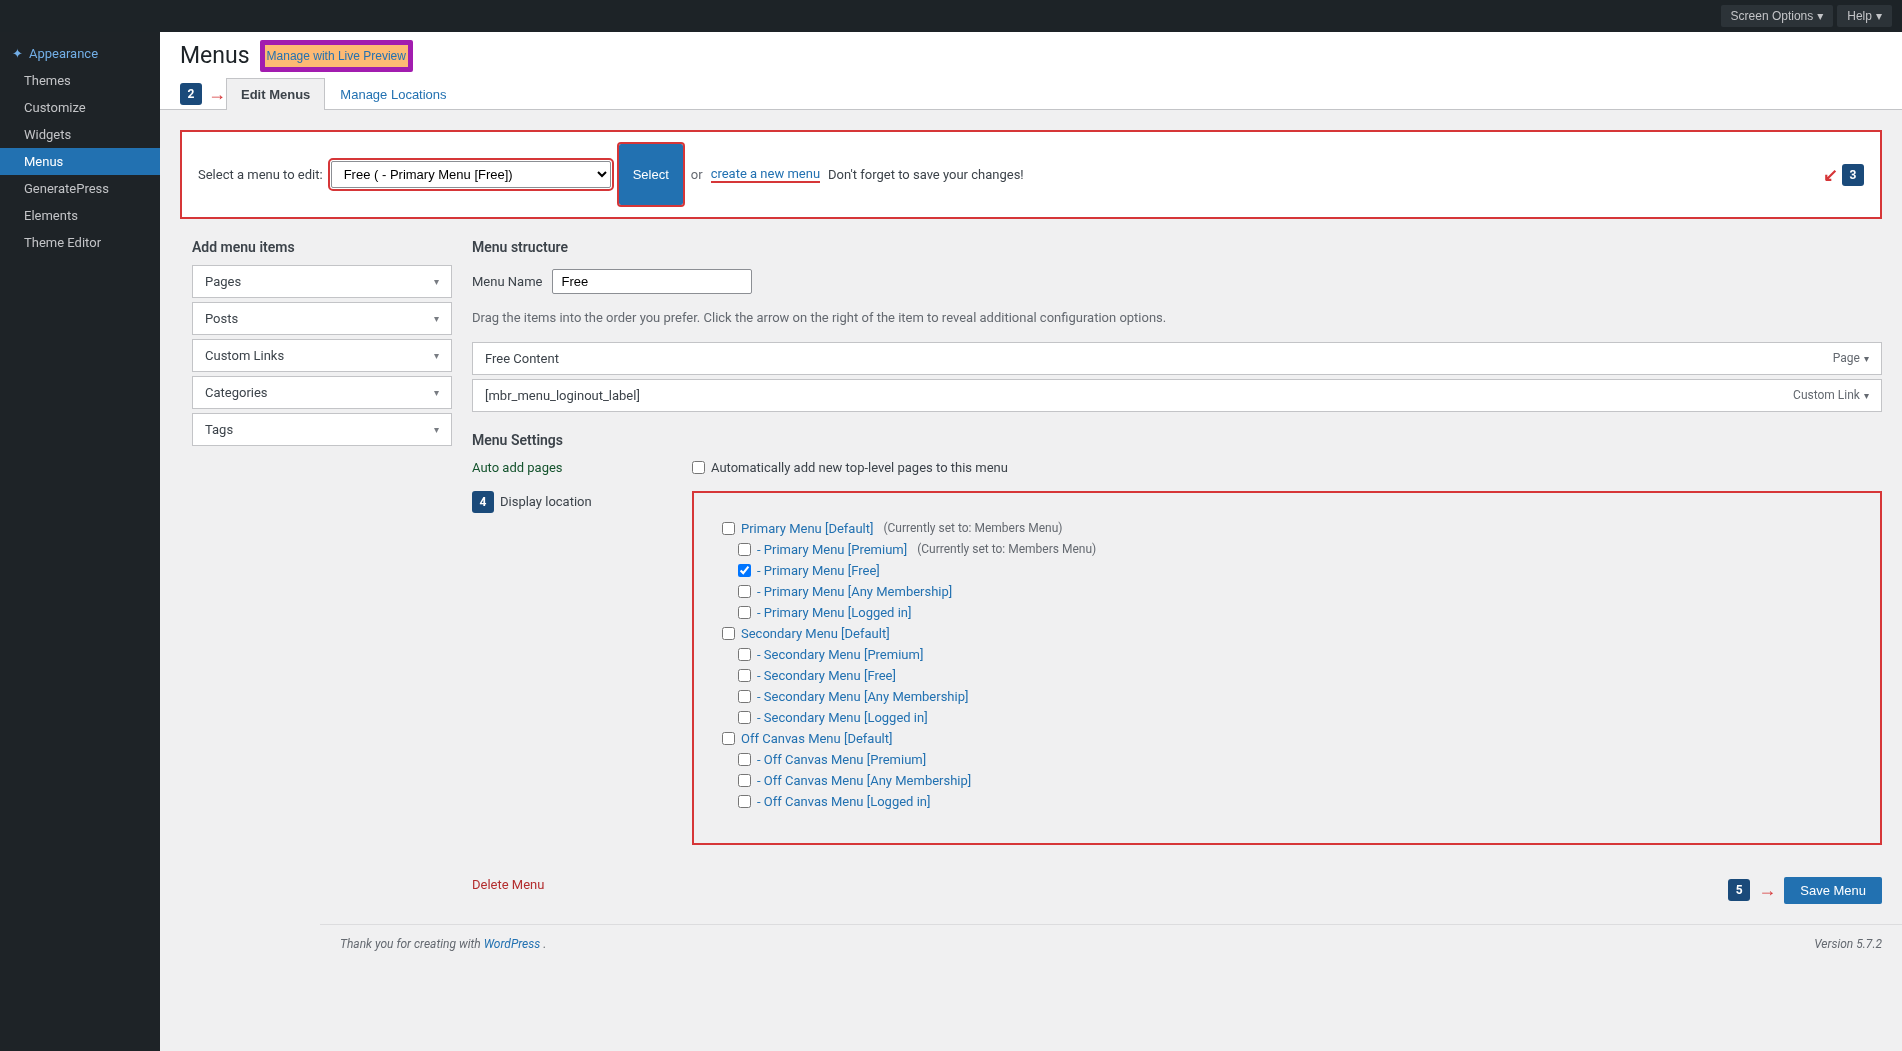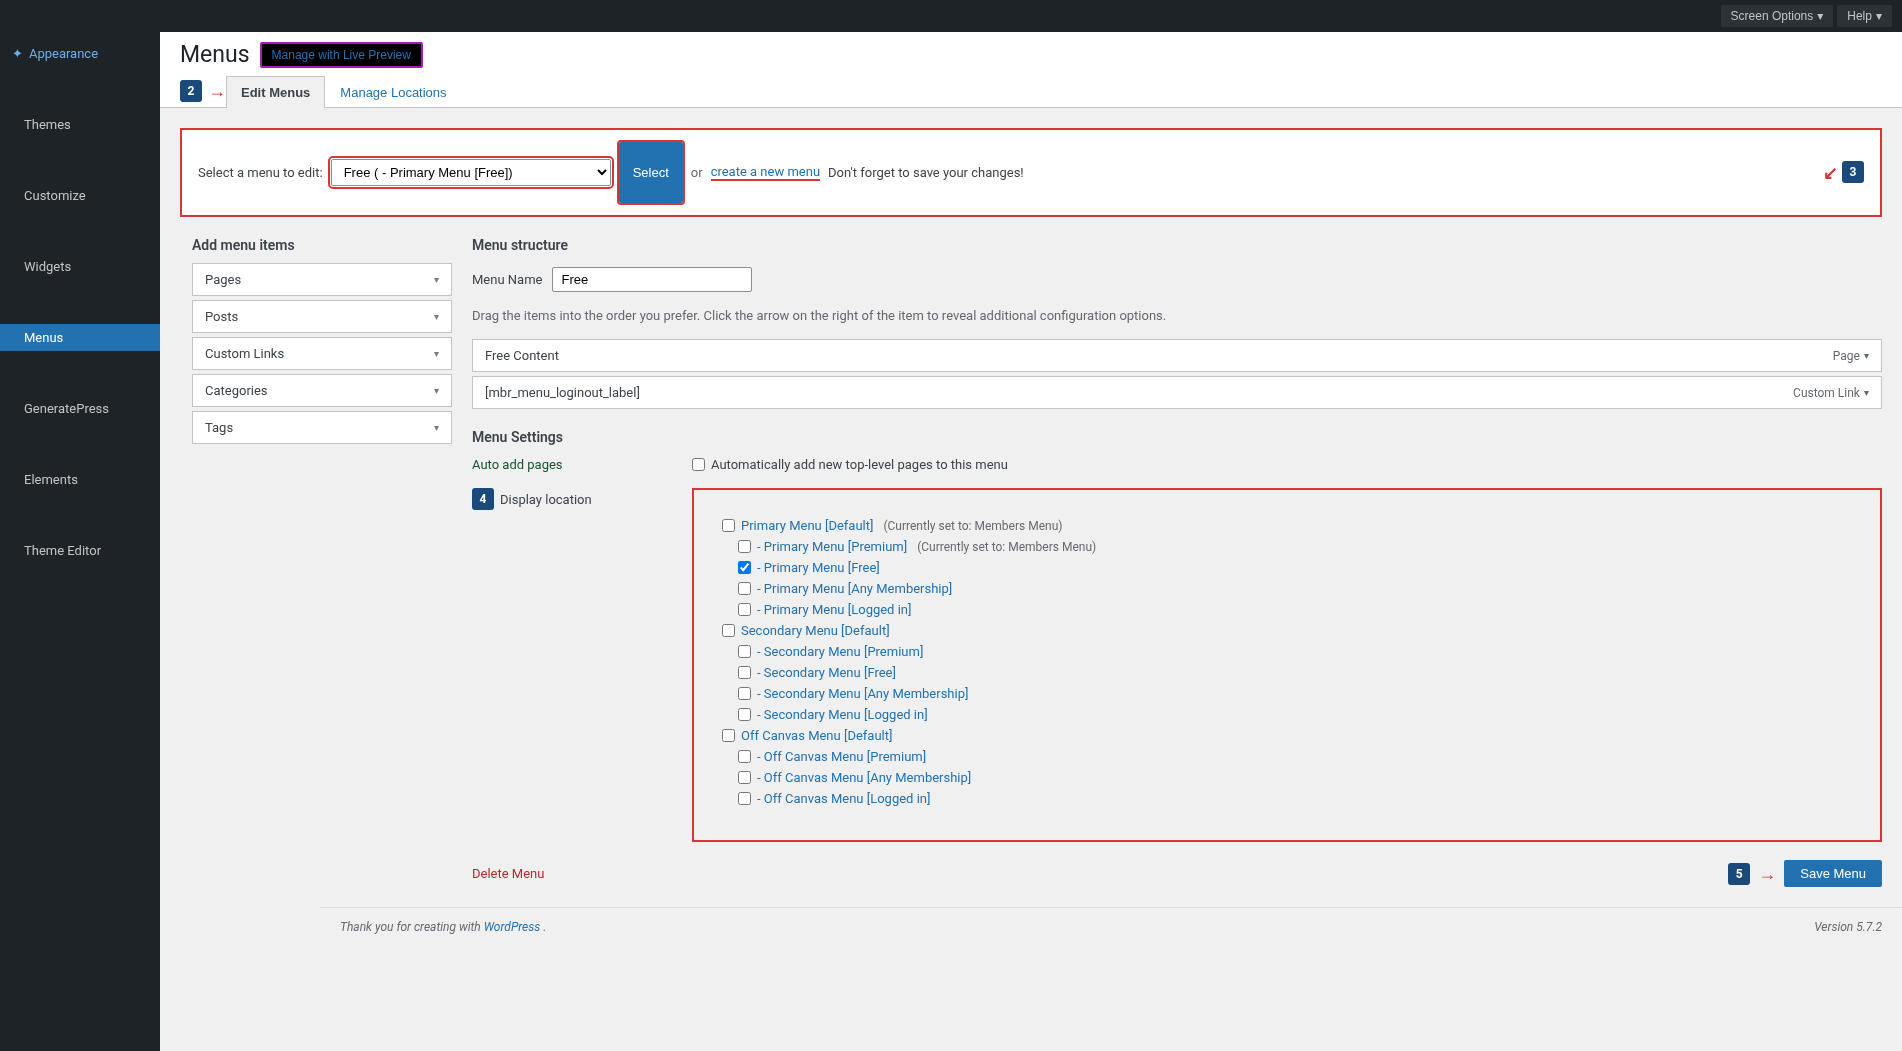--- a/index.html
+++ b/index.html
@@ -17,43 +17,43 @@
       border-radius: 2px;
     }
 
     
     .sidebar {
       position: fixed; top: 32px; left: 0; bottom: 0; width: 160px;
       background: #1e2327; overflow-y: auto; z-index: 99;
     }
     .sidebar-item {
       display: flex; align-items: center; padding: 6px 12px; color: #c3c4c7;
-      cursor: pointer; font-size: 13px; gap: 6px; text-decoration: none; margin-top: 44px;
+      cursor: pointer; font-size: 13px; gap: 6px; text-decoration: none;
     }
     .sidebar-item.active { background: #2271b1; color: #fff; }
     .sidebar-item.parent-active { color: #72aee6; }
     .sidebar-sub { padding-left: 24px; }
 
     
     .main-wrap {
       margin-top: 32px; margin-left: 160px; min-height: calc(100vh - 32px);
       background: #f0f0f1;
     }
     .main-header {
       background: #fff; padding: 8px 20px 0 20px; border-bottom: 1px solid #c3c4c7;
     }
     .page-title-row {
       display: flex; align-items: center; gap: 10px; padding-bottom: 6px;
     }
     .page-title {
       font-size: 23px; font-weight: 400; color: #1d2327; line-height: 1.3;
     }
     .live-preview-btn {
-      background: #000000; border: 2px solid #a21caf; color: #2271b1;
-      padding: 4px 10px; border-radius: 2px; font-size: 12px; cursor: pointer;
+      background: #fdba74; border: 5px solid #a21caf; color: #2271b1;
+      padding: 4px 2px; border-radius: 2px; font-size: 12px; cursor: pointer;
     }
     .tabs-row {
       display: flex; gap: 0;
     }
     .tab-btn {
       padding: 8px 14px; border: 1px solid transparent; border-bottom: none;
       background: transparent; cursor: pointer; font-size: 13px; color: #2271b1;
       margin-bottom: -1px;
     }
     .tab-btn.active {
@@ -139,22 +139,22 @@
     .checkbox-row {
       display: flex; align-items: center; gap: 6px; margin-bottom: 6px;
       font-size: 13px;
     }
     .checkbox-row input[type="checkbox"] { margin: 0; }
     .checkbox-row .current-note { color: #646970; font-size: 12px; margin-left: 4px; }
     .checkbox-row .menu-option-name { color: #2271b1; }
 
     
     .footer-actions {
-      display: flex; justify-content: space-between; align-items: center;
-      margin-top: 18px;
+      display: flex; justify-content: space-between; 
+      margin-top: 32px;
       gap: 11px;
     }
     .delete-link { color: #b32d2e; text-decoration: none; font-size: 13px; }
     .save-menu-btn {
       background: #2271b1; color: #fff; border: none; padding: 6px 16px;
       border-radius: 2px; font-size: 13px; cursor: pointer;
     }
 
     
     .site-footer {

